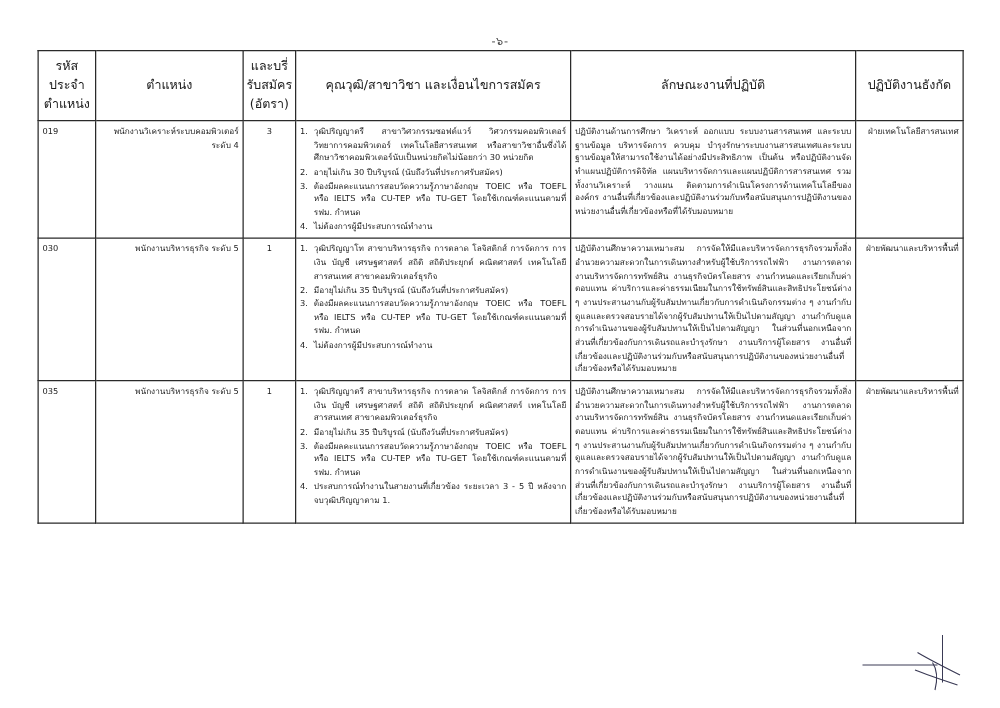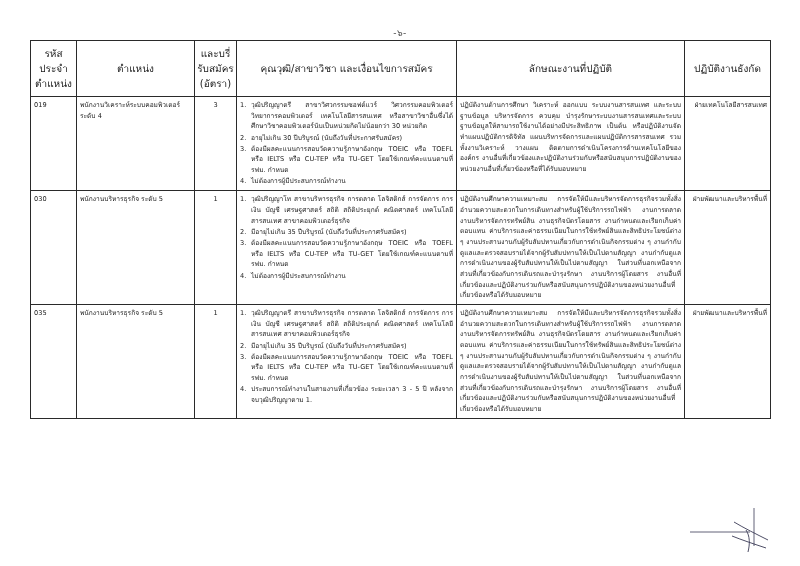--- a/index.html
+++ b/index.html
@@ -64,21 +64,21 @@
   .col-position  { width: 118px; }
   .col-count     { width: 42px; }
   .col-qual      { width: 220px; }
   .col-duty      { width: 228px; }
   .col-dept      { width: 86px; }
 
   td.cell-code {
     padding-top: 6px;
   }
   td.cell-position {
-    text-align: left;
+    text-align: right;
     padding-top: 6px;
     padding-left: 5px;
     padding-right: 5px;
     line-height: 1.7;
   }
   td.cell-count {
     text-align: center;
     padding-top: 6px;
   }
   td.cell-qual {

